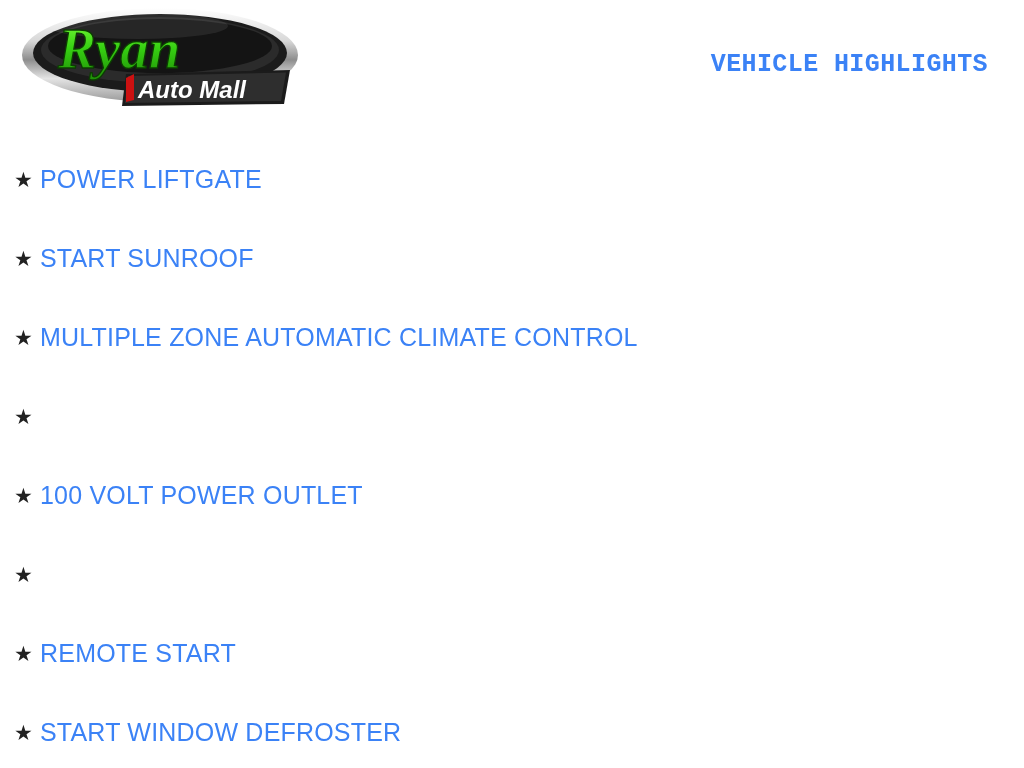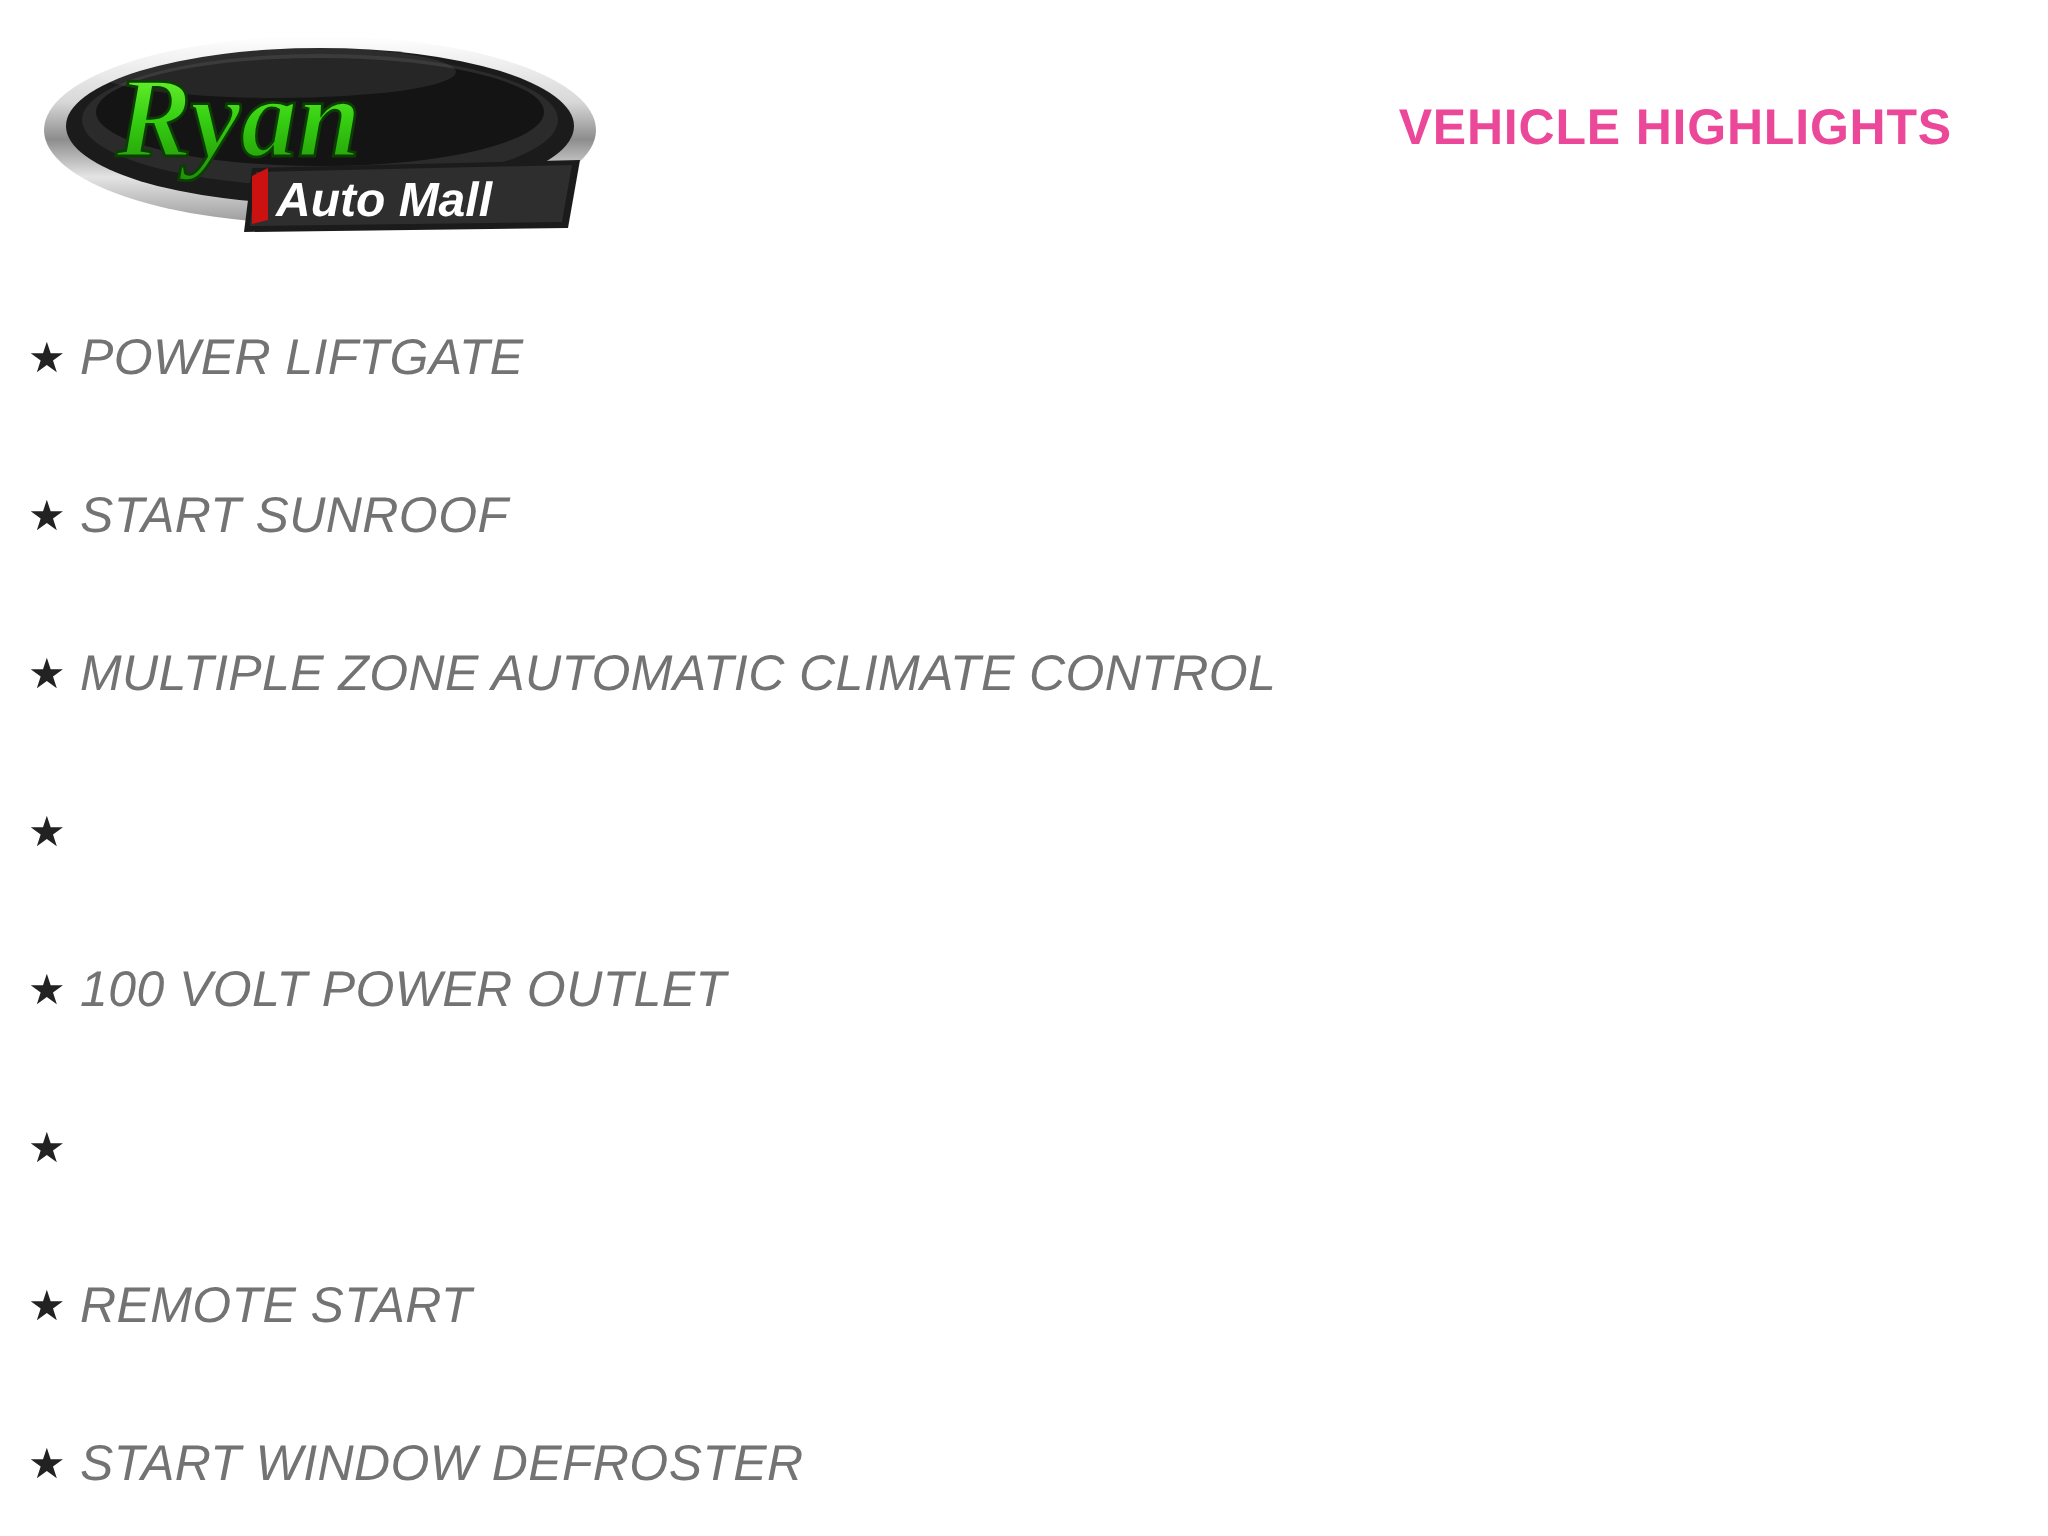--- a/index.html
+++ b/index.html
@@ -18,37 +18,38 @@
 
   
   .header {
     position: relative;
     height: 130px;
   }
 
   .logo {
     position: absolute;
     left: 18px;
-    top: 10px;
+    top: 0;
     width: 285px;
     height: 115px;
   }
 
   .logo svg {
     display: block;
   }
 
   .page-title {
     position: absolute;
-    right: 48px;
+    right: 36px;
     top: 50px;
     font-size: 25px;
     font-weight: bold;
     letter-spacing: 0.4px;
-    color: #ec4899;
+    color: #3b82f6;
+    font-family: Liberation Mono, monospace;
   }
 
   
   .highlights {
     position: absolute;
     left: 0;
     top: 140px;
     right: 0;
     list-style: none;
     margin: 0;
@@ -66,24 +67,23 @@
     width: 26px;
     font-size: 21px;
     line-height: 1;
     color: #222222;
     text-align: left;
     flex: 0 0 26px;
   }
 
   .highlight-label {
     font-size: 25px;
-    color: #737373;
+    color: #3b82f6;
     letter-spacing: 0.2px;
     white-space: nowrap;
-    font-style: italic;
   }
 </style>
 </head>
 <body>
 
 <div class="header">
 
   <div class="logo">
     <svg width="285" height="115" viewBox="0 0 285 115" xmlns="http://www.w3.org/2000/svg">
       <defs>

